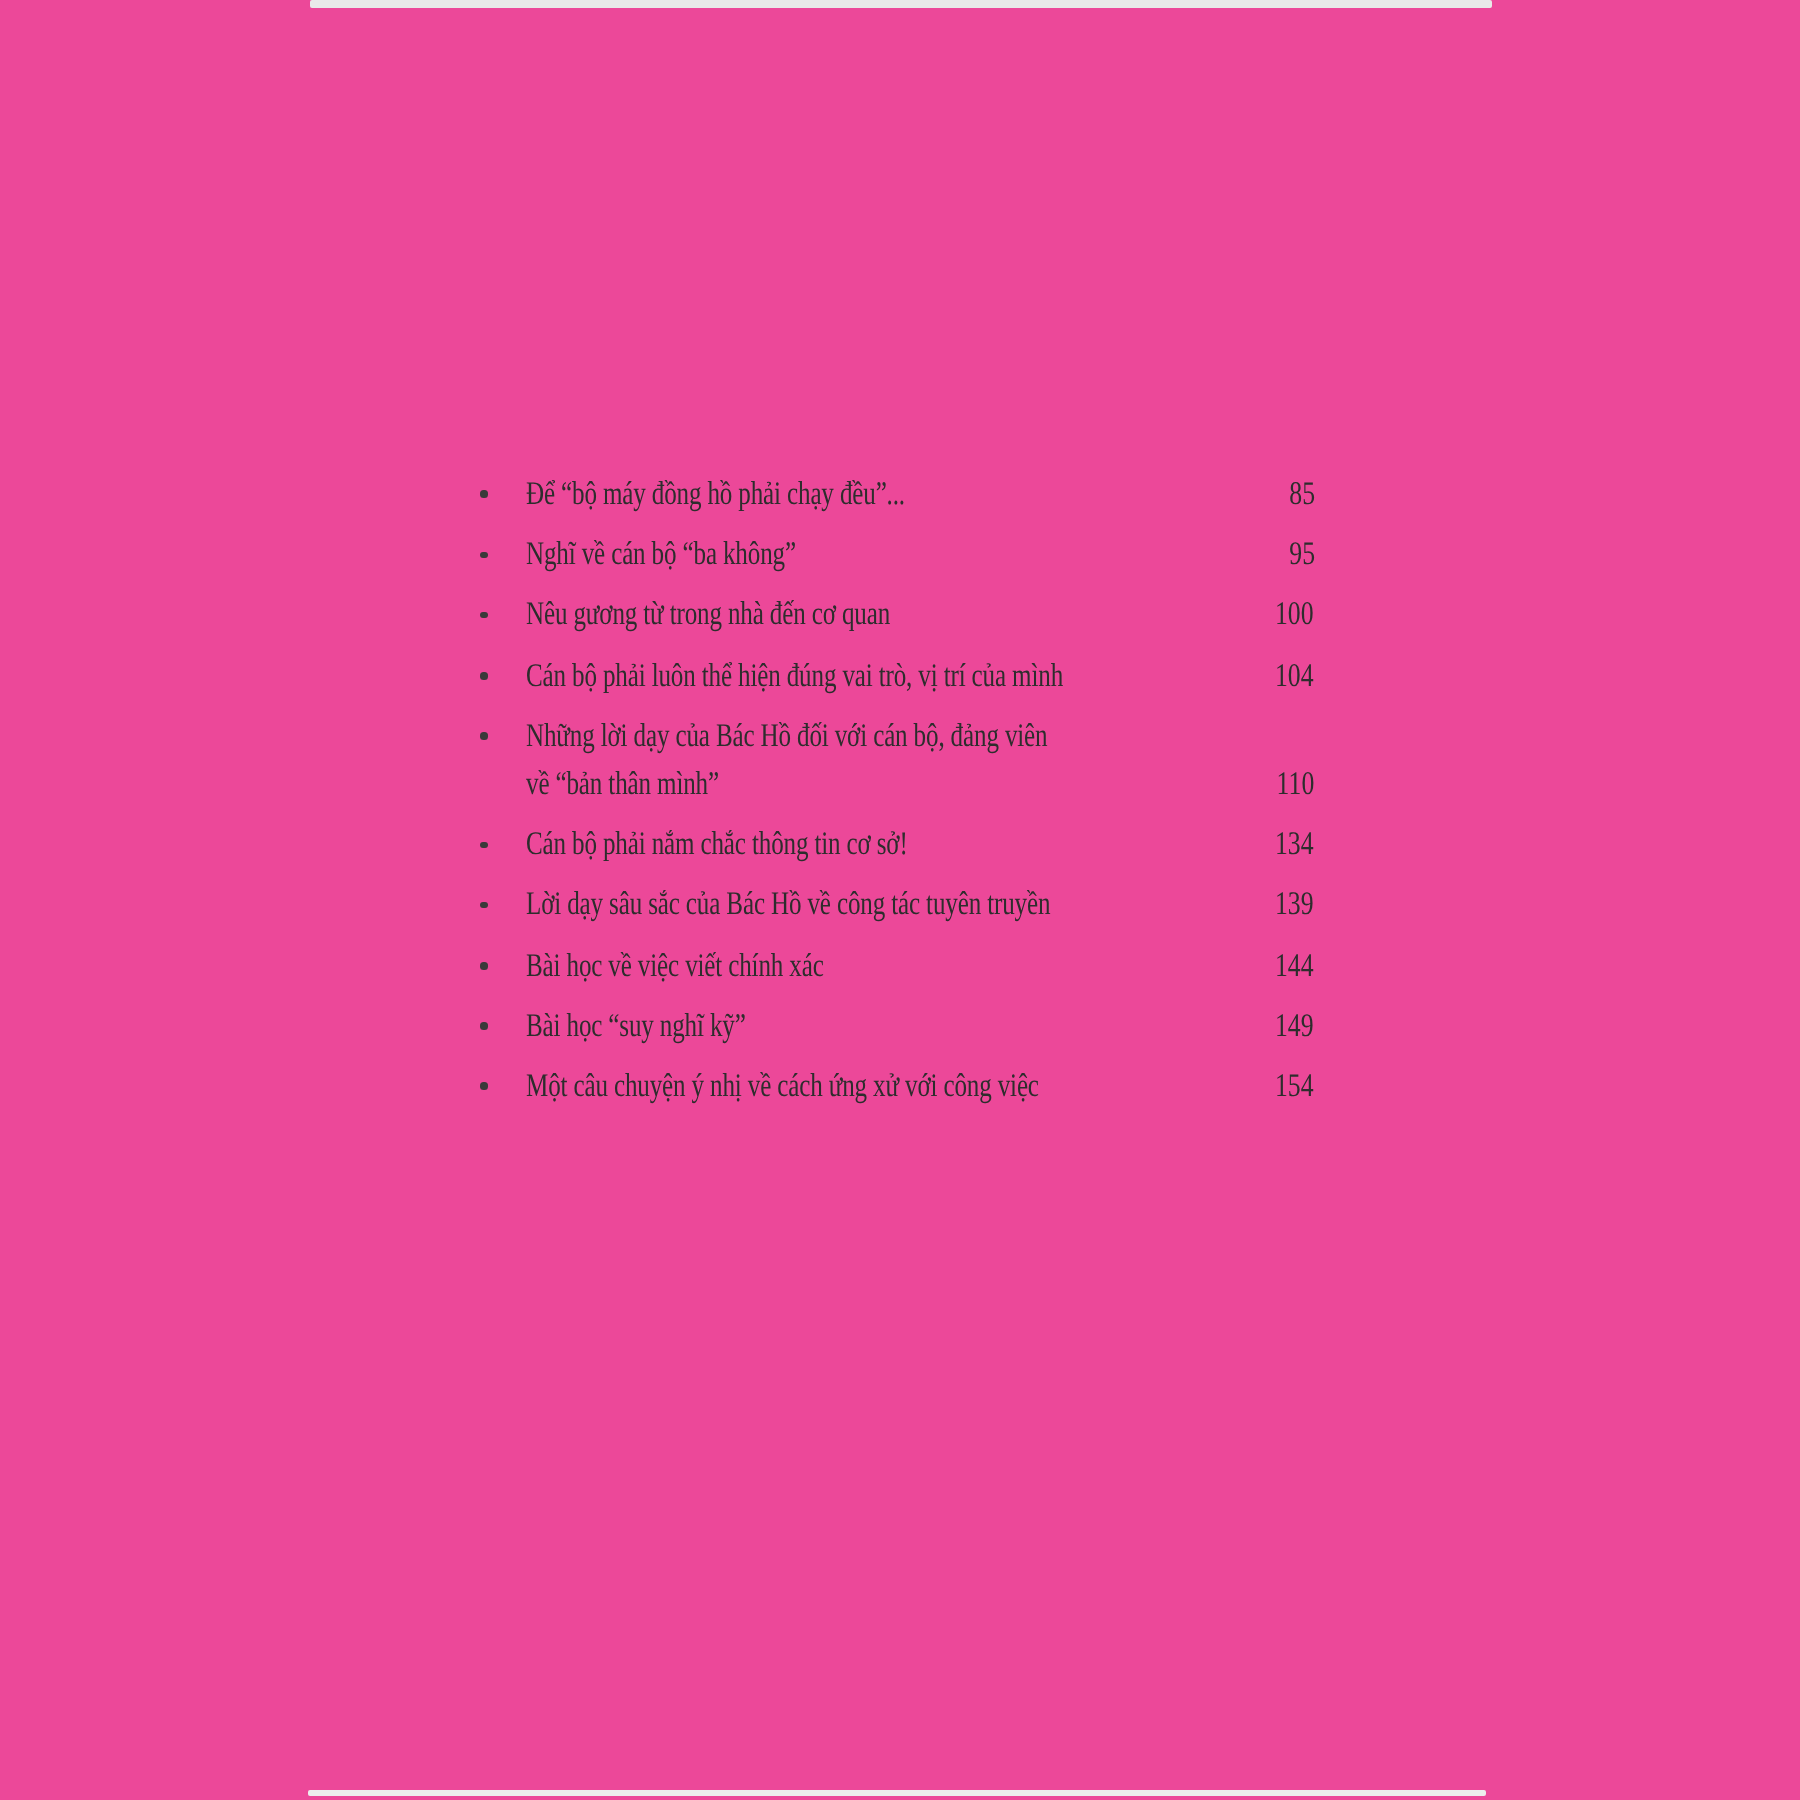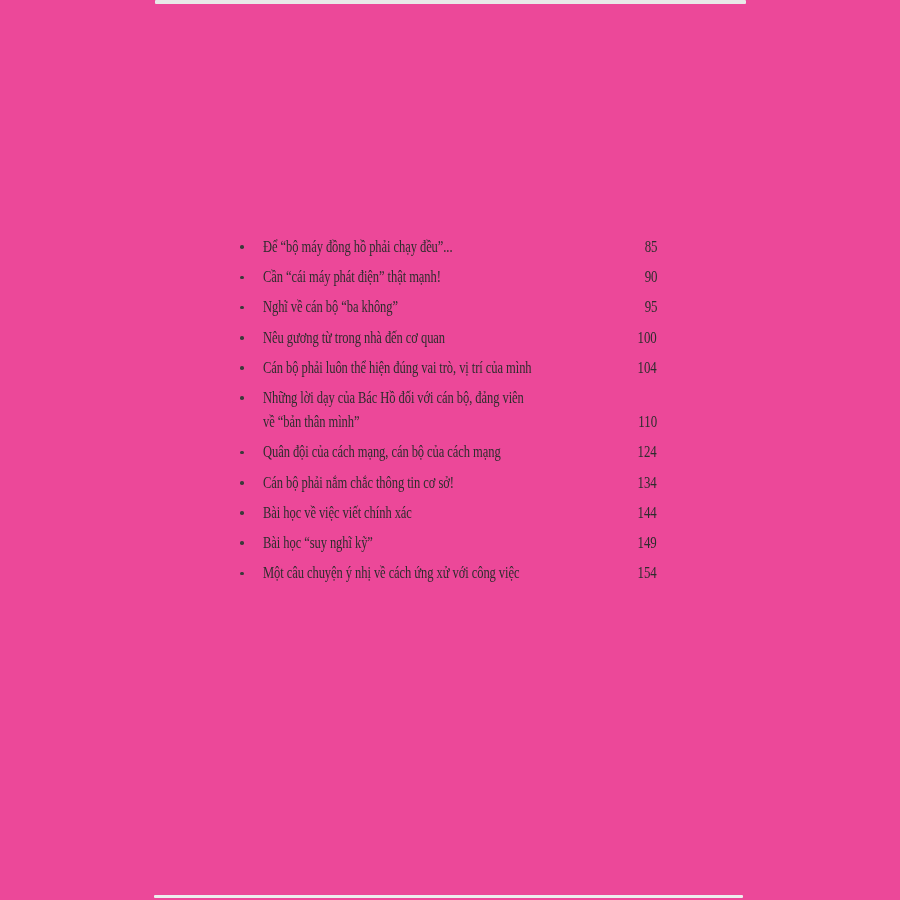--- a/index.html
+++ b/index.html
@@ -82,25 +82,20 @@
   <div class="edge-bar top"></div>
 
   <div class="toc">
       <div class="toc-row">
     <span class="bullet-dot"></span>
     <span class="toc-title">Để “bộ máy đồng hồ phải chạy đều”...</span>
     <span class="toc-page">85</span>
   </div>
       <div class="toc-row">
     <span class="bullet-dot"></span>
-    <span class="toc-title">Cần “cái máy phát điện” thật mạnh!</span>
-    <span class="toc-page">90</span>
-  </div>
-      <div class="toc-row">
-    <span class="bullet-dot"></span>
     <span class="toc-title">Nghĩ về cán bộ “ba không”</span>
     <span class="toc-page">95</span>
   </div>
       <div class="toc-row">
     <span class="bullet-dot"></span>
     <span class="toc-title">Nêu gương từ trong nhà đến cơ quan</span>
     <span class="toc-page">100</span>
   </div>
       <div class="toc-row">
     <span class="bullet-dot"></span>
@@ -108,27 +103,27 @@
     <span class="toc-page">104</span>
   </div>
       <div class="toc-row">
     <span class="bullet-dot"></span>
     <span class="toc-title">Những lời dạy của Bác Hồ đối với cán bộ, đảng viên
 về “bản thân mình”</span>
     <span class="toc-page">110</span>
   </div>
       <div class="toc-row">
     <span class="bullet-dot"></span>
-    <span class="toc-title">Quân đội của cách mạng, cán bộ của cách mạng</span>
-    <span class="toc-page">124</span>
+    <span class="toc-title">Cán bộ phải nắm chắc thông tin cơ sở!</span>
+    <span class="toc-page">134</span>
   </div>
       <div class="toc-row">
     <span class="bullet-dot"></span>
-    <span class="toc-title">Cán bộ phải nắm chắc thông tin cơ sở!</span>
-    <span class="toc-page">134</span>
+    <span class="toc-title">Lời dạy sâu sắc của Bác Hồ về công tác tuyên truyền</span>
+    <span class="toc-page">139</span>
   </div>
       <div class="toc-row">
     <span class="bullet-dot"></span>
     <span class="toc-title">Bài học về việc viết chính xác</span>
     <span class="toc-page">144</span>
   </div>
       <div class="toc-row">
     <span class="bullet-dot"></span>
     <span class="toc-title">Bài học “suy nghĩ kỹ”</span>
     <span class="toc-page">149</span>

